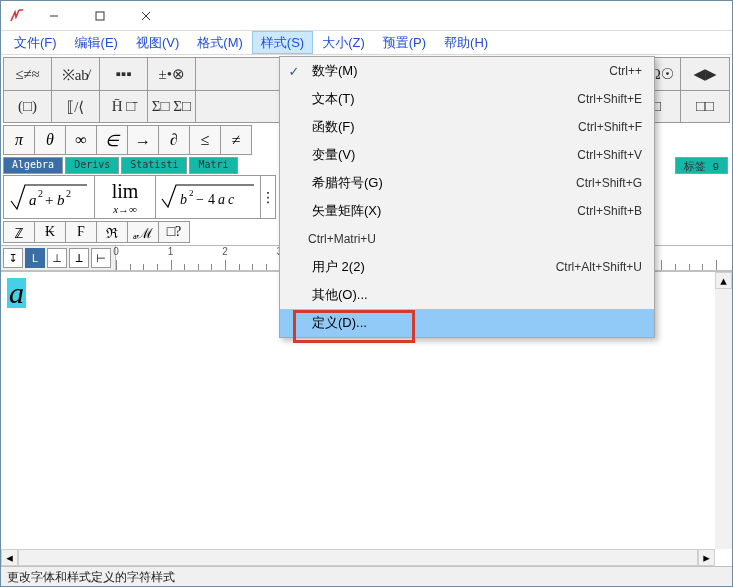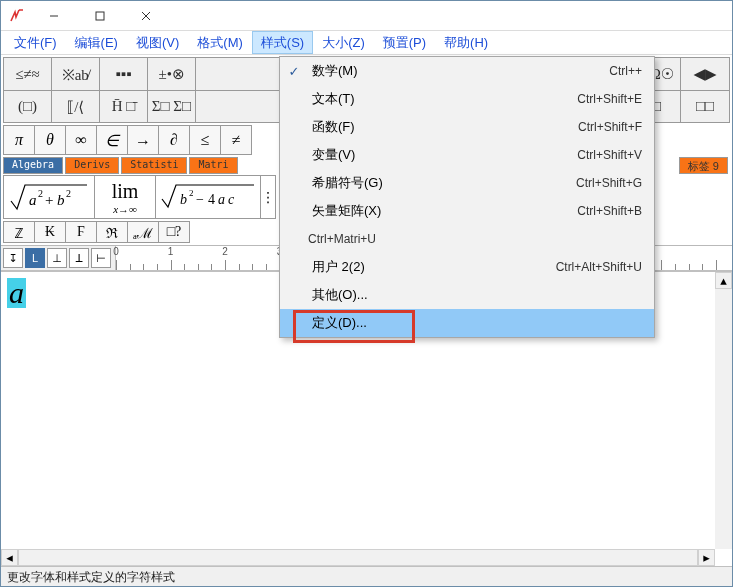--- a/index.html
+++ b/index.html
@@ -77,25 +77,25 @@
   .row3 .cell3 {
     width:32px; height:30px; border:1px solid #999; margin-right:-1px;
     display:flex; align-items:center; justify-content:center;
     font-family:"Cambria Math",serif; font-size:16px; font-style:italic;
     background:#f7f7f7;
   }
   
   .tabstrip { display:flex; margin-top:2px; }
   .tab {
     height:17px; font-size:10px; padding:1px 8px 0 8px;
-    background:#f97316; border:1px solid #999; margin-right:2px;
+    background:#14b8a6; border:1px solid #999; margin-right:2px;
     color:#333; font-family: monospace;
   }
   .tab.active { background:#3b6ea5; color:#fff; }
-  .tab.cn { font-family:Liberation Sans, sans-serif; font-size:11px; }
+  .tab.cn { font-family:Liberation Mono, monospace; font-size:11px; }
   
   .tpl-row { display:flex; margin-top:1px; }
   .tpl-cell {
     height:44px; border:1px solid #999; margin-right:-1px;
     display:flex; align-items:center; justify-content:center;
     font-family:"Cambria Math",serif; font-size:14px;
     background:#fff;
   }
   
   .sm-row { display:flex; margin-top:2px; }

